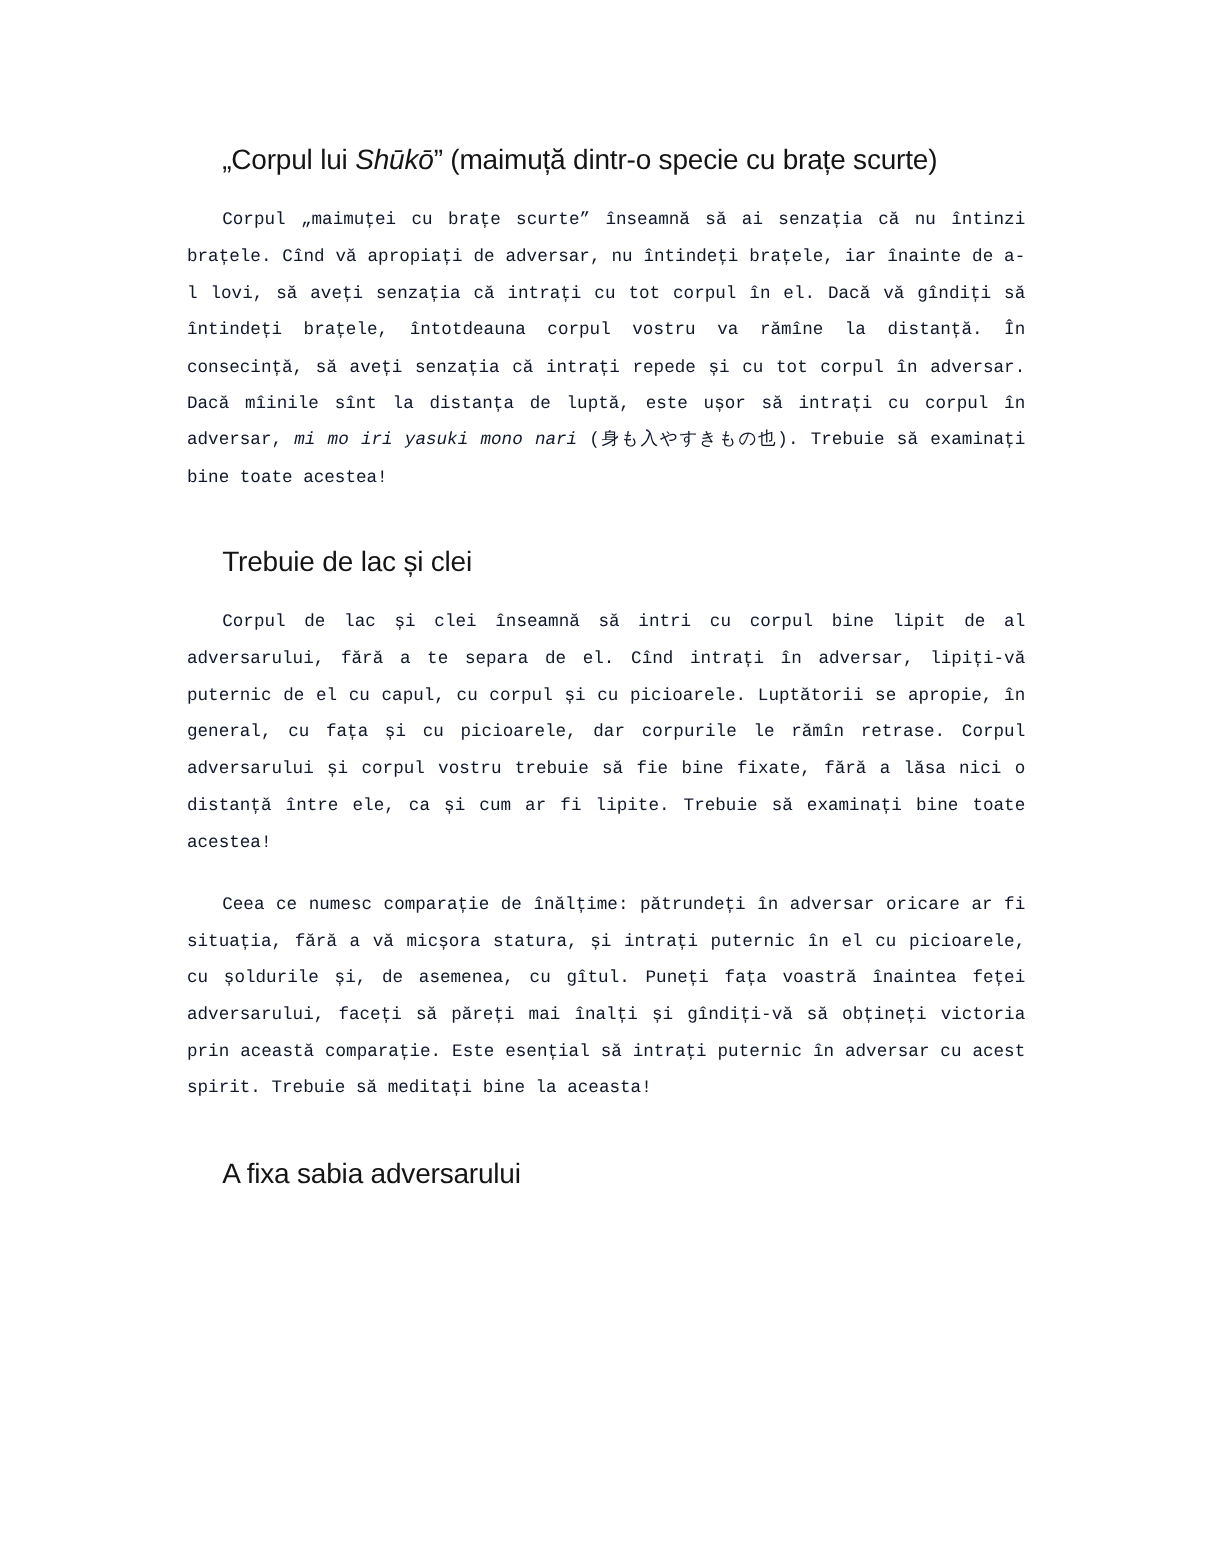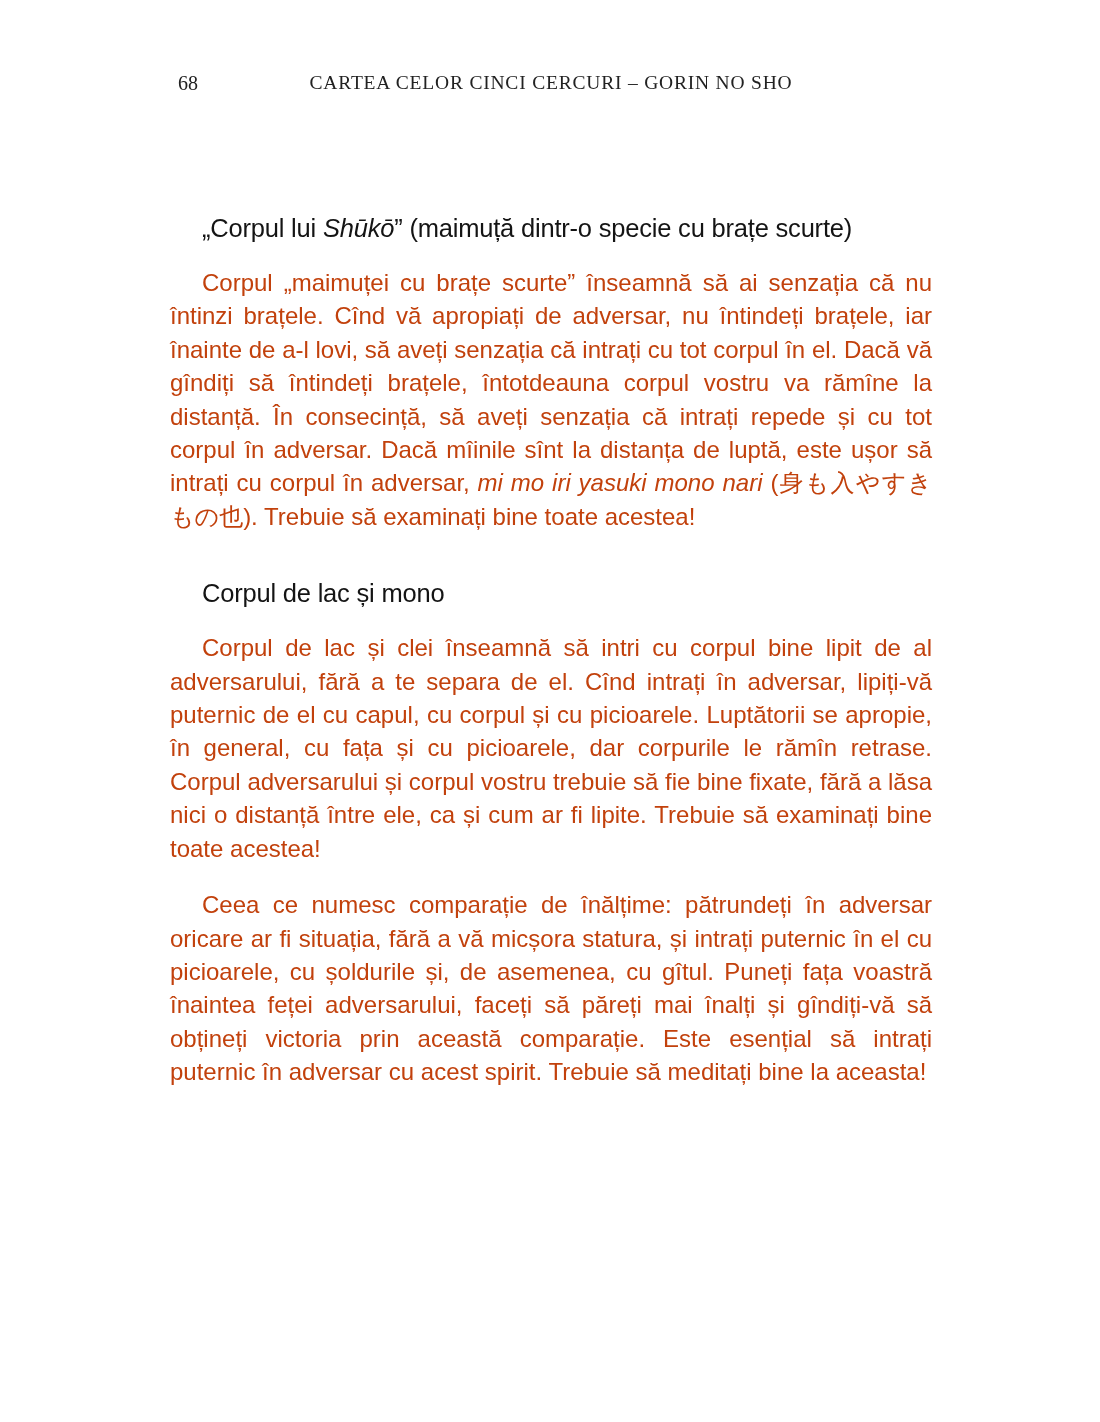--- a/index.html
+++ b/index.html
@@ -43,52 +43,49 @@
   .section-heading {
     margin: 46px 0 0 32px;
     font-family: "Liberation Sans", sans-serif;
     font-weight: 400;
     font-size: 25.5px;
     letter-spacing: -0.2px;
     color: #141414;
     white-space: nowrap;
   }
   .section-heading.first {
-    margin-top: 114px;
+    margin-top: 60px;
   }
   .section-heading em {
     font-style: italic;
   }
   .paragraph {
     margin: 23px 0 0 0;
     text-indent: 32px;
     text-align: justify;
-    font-family: Liberation Sans, sans-serif;
-    font-size: 24px;
+    font-family: Liberation Mono, monospace;
+    font-size: 16px;
     line-height: 33.4px;
-    color: #c2410c;
+    color: #0f172a;
   }
   .paragraph em {
     font-style: italic;
   }
 </style>
 </head>
 <body>
 
 <div class="page">
   <div class="text-col">
 
-    <div class="page-header">
-      <span class="page-number">68</span>
-      <span class="running-title">CARTEA CELOR CINCI CERCURI – GORIN NO SHO</span>
-    </div>
 
     <h2 class="section-heading first">„Corpul lui <em>Shūkō</em>” (maimuță dintr-o specie cu brațe scurte)</h2>
     <p class="paragraph">Corpul „maimuței cu brațe scurte” înseamnă să ai senzația că nu întinzi brațele. Cînd vă apropiați de adversar, nu întindeți brațele, iar înainte de a-l lovi, să aveți senzația că intrați cu tot corpul în el. Dacă vă gîndiți să întindeți brațele, întotdeauna corpul vostru va rămîne la distanță. În consecință, să aveți senzația că intrați repede și cu tot corpul în adversar. Dacă mîinile sînt la distanța de luptă, este ușor să intrați cu corpul în adversar, <em>mi mo iri yasuki mono nari</em> (身も入やすきもの也). Trebuie să examinați bine toate acestea!</p>
 
-    <h2 class="section-heading">Corpul de lac și mono</h2>
+    <h2 class="section-heading">Trebuie de lac și clei</h2>
     <p class="paragraph">Corpul de lac și clei înseamnă să intri cu corpul bine lipit de al adversarului, fără a te separa de el. Cînd intrați în adversar, lipiți-vă puternic de el cu capul, cu corpul și cu picioarele. Luptătorii se apropie, în general, cu fața și cu picioarele, dar corpurile le rămîn retrase. Corpul adversarului și corpul vostru trebuie să fie bine fixate, fără a lăsa nici o distanță între ele, ca și cum ar fi lipite. Trebuie să examinați bine toate acestea!</p>
 
     <p class="paragraph">Ceea ce numesc comparație de înălțime: pătrundeți în adversar oricare ar fi situația, fără a vă micșora statura, și intrați puternic în el cu picioarele, cu șoldurile și, de asemenea, cu gîtul. Puneți fața voastră înaintea feței adversarului, faceți să păreți mai înalți și gîndiți-vă să obțineți victoria prin această comparație. Este esențial să intrați puternic în adversar cu acest spirit. Trebuie să meditați bine la aceasta!</p>
 
+    <h2 class="section-heading">A fixa sabia adversarului</h2>
 
   </div>
 </div>
 
 </body></html>

